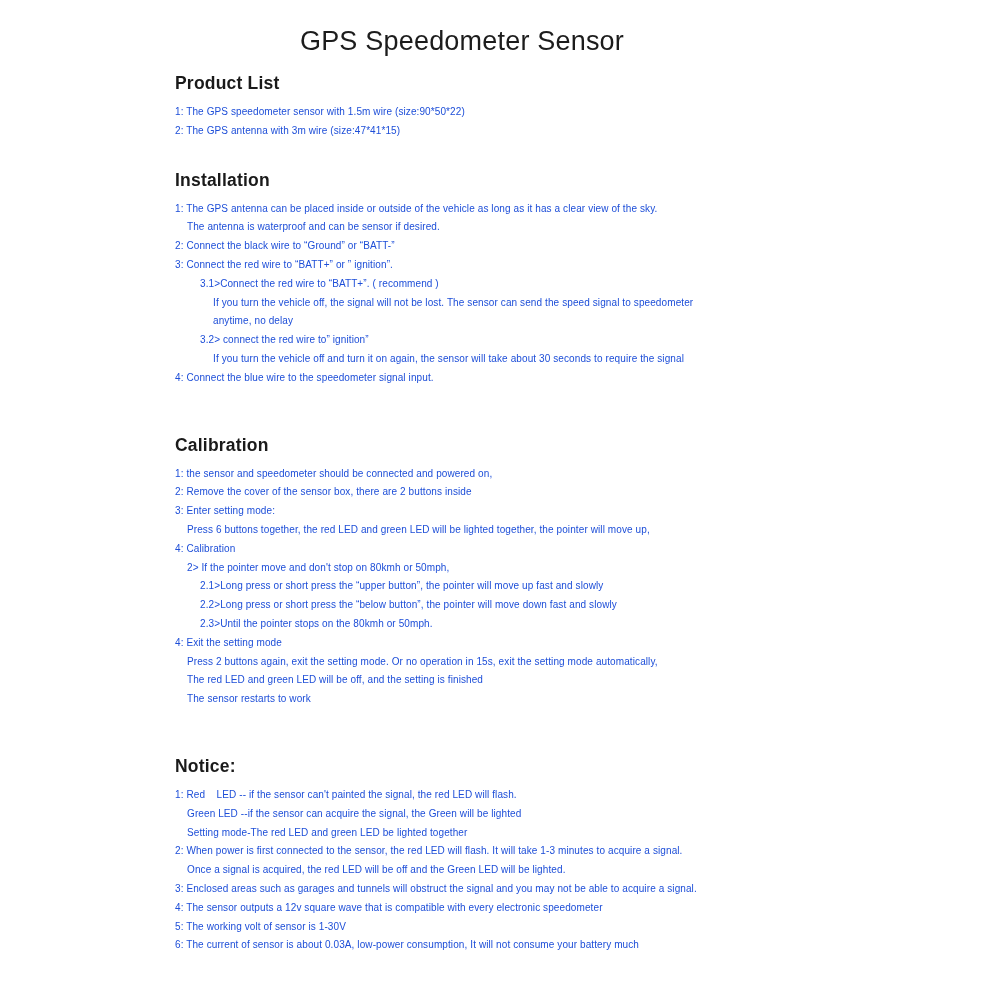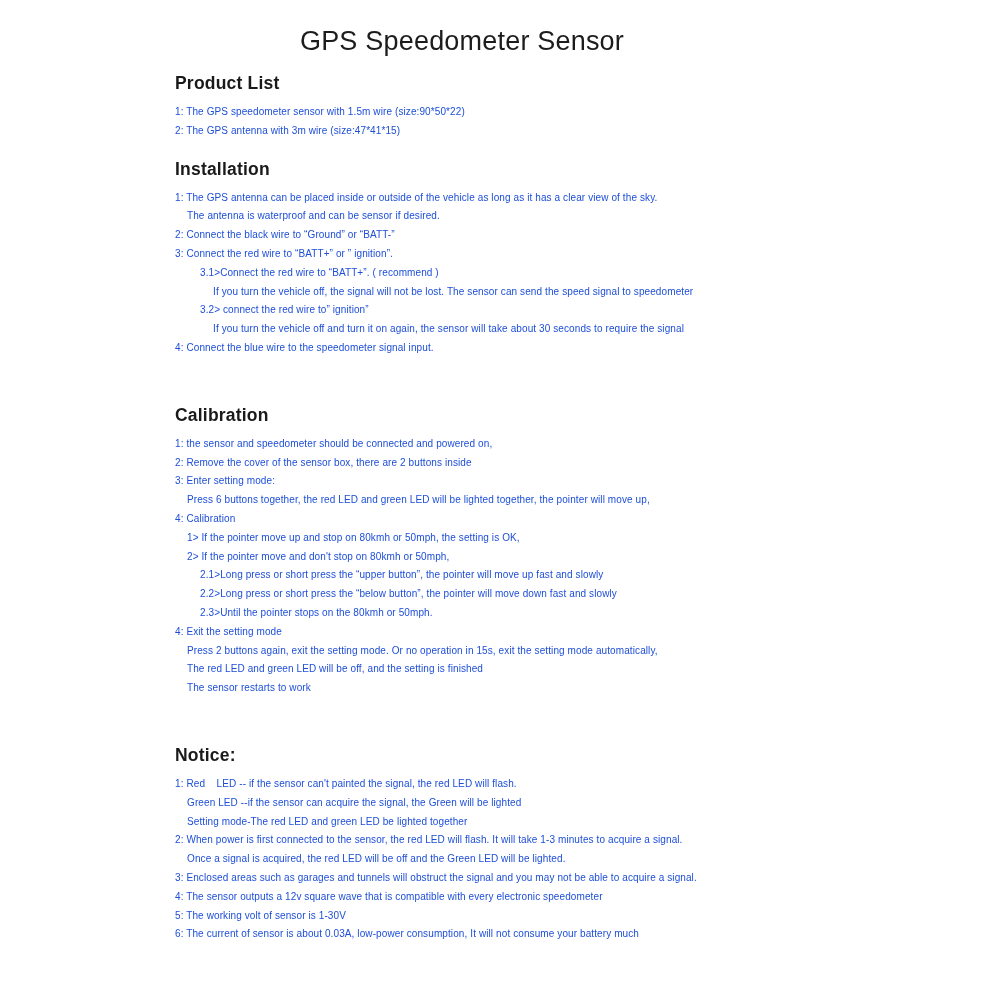--- a/index.html
+++ b/index.html
@@ -24,21 +24,21 @@
     text-align: center;
     font-size: 27px;
     font-weight: 400;
     color: #1c1c1c;
     letter-spacing: 0.2px;
     margin: 0 0 16px 0;
   }
   .doc-section {
     margin-top: 16px;
   }
-  [data-name="section-installation"] { margin-top: 18px; }
+  [data-name="section-installation"] { margin-top: 29px; }
   [data-name="section-calibration"]  { margin-top: 47px; }
   [data-name="section-notice"]       { margin-top: 47px; }
   .section-heading {
     font-size: 17.5px;
     font-weight: 700;
     color: #1a1a1a;
     margin: 0 0 9px 0;
     letter-spacing: 0.2px;
   }
   .doc-line {
@@ -65,32 +65,32 @@
         <div class="doc-line indent-0" data-name="doc-line">2: The GPS antenna with 3m wire (size:47*41*15)</div>
       </section>
       <section class="doc-section" data-name="section-installation">
         <div class="section-heading" data-name="section-heading-installation">Installation</div>
         <div class="doc-line indent-0" data-name="doc-line">1: The GPS antenna can be placed inside or outside of the vehicle as long as it has a clear view of the sky.</div>
         <div class="doc-line indent-1" data-name="doc-line">The antenna is waterproof and can be sensor if desired.</div>
         <div class="doc-line indent-0" data-name="doc-line">2: Connect the black wire to “Ground” or “BATT-”</div>
         <div class="doc-line indent-0" data-name="doc-line">3: Connect the red wire to “BATT+” or ” ignition”.</div>
         <div class="doc-line indent-2" data-name="doc-line">3.1&gt;Connect the red wire to “BATT+”. ( recommend )</div>
         <div class="doc-line indent-3" data-name="doc-line">If you turn the vehicle off, the signal will not be lost. The sensor can send the speed signal to speedometer</div>
+        <div class="doc-line indent-3" data-name="doc-line">anytime, no delay</div>
         <div class="doc-line indent-2" data-name="doc-line">3.2&gt; connect the red wire to” ignition”</div>
         <div class="doc-line indent-3" data-name="doc-line">If you turn the vehicle off and turn it on again, the sensor will take about 30 seconds to require the signal</div>
         <div class="doc-line indent-0" data-name="doc-line">4: Connect the blue wire to the speedometer signal input.</div>
       </section>
       <section class="doc-section" data-name="section-calibration">
         <div class="section-heading" data-name="section-heading-calibration">Calibration</div>
         <div class="doc-line indent-0" data-name="doc-line">1: the sensor and speedometer should be connected and powered on,</div>
         <div class="doc-line indent-0" data-name="doc-line">2: Remove the cover of the sensor box, there are 2 buttons inside</div>
         <div class="doc-line indent-0" data-name="doc-line">3: Enter setting mode:</div>
         <div class="doc-line indent-1" data-name="doc-line">Press 6 buttons together, the red LED and green LED will be lighted together, the pointer will move up,</div>
         <div class="doc-line indent-0" data-name="doc-line">4: Calibration</div>
-        <div class="doc-line indent-1" data-name="doc-line">1&gt; If the pointer move up and stop on 80kmh or 50mph, the setting is OK,</div>
         <div class="doc-line indent-1" data-name="doc-line">2&gt; If the pointer move and don't stop on 80kmh or 50mph,</div>
         <div class="doc-line indent-2" data-name="doc-line">2.1&gt;Long press or short press the “upper button”, the pointer will move up fast and slowly</div>
         <div class="doc-line indent-2" data-name="doc-line">2.2&gt;Long press or short press the “below button”, the pointer will move down fast and slowly</div>
         <div class="doc-line indent-2" data-name="doc-line">2.3&gt;Until the pointer stops on the 80kmh or 50mph.</div>
         <div class="doc-line indent-0" data-name="doc-line">4: Exit the setting mode</div>
         <div class="doc-line indent-1" data-name="doc-line">Press 2 buttons again, exit the setting mode. Or no operation in 15s, exit the setting mode automatically,</div>
         <div class="doc-line indent-1" data-name="doc-line">The red LED and green LED will be off, and the setting is finished</div>
         <div class="doc-line indent-1" data-name="doc-line">The sensor restarts to work</div>
       </section>
       <section class="doc-section" data-name="section-notice">

